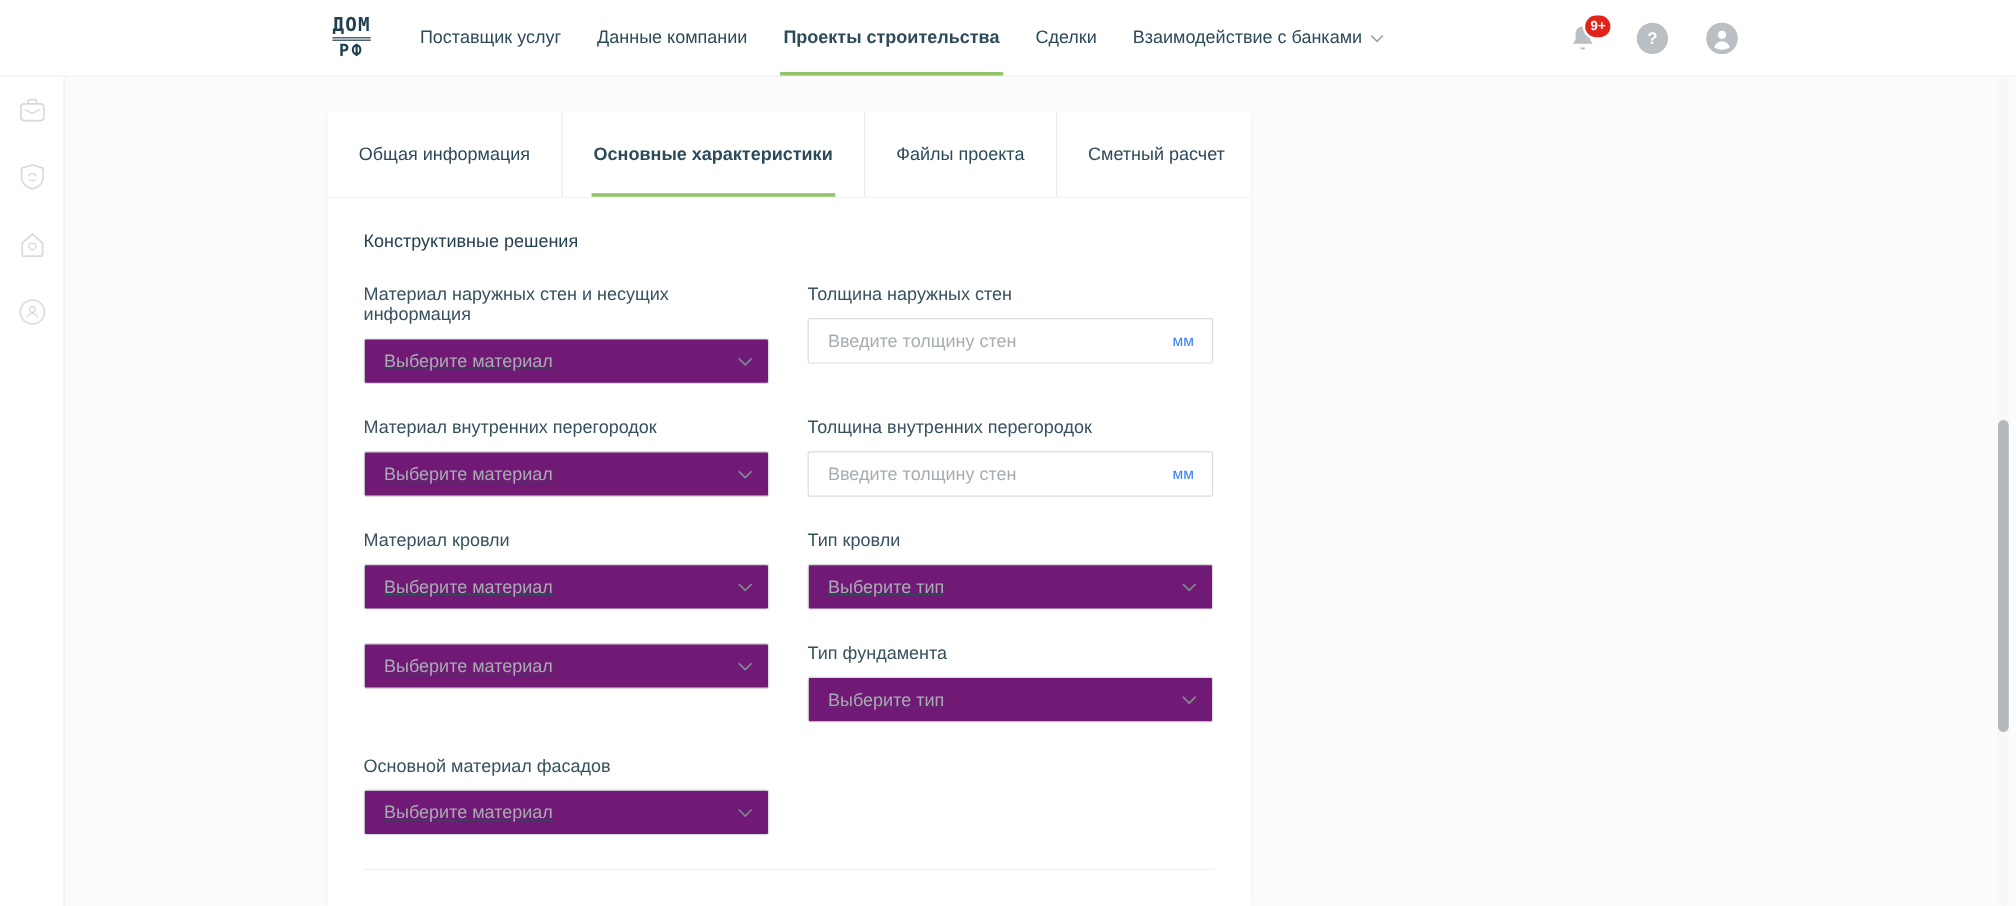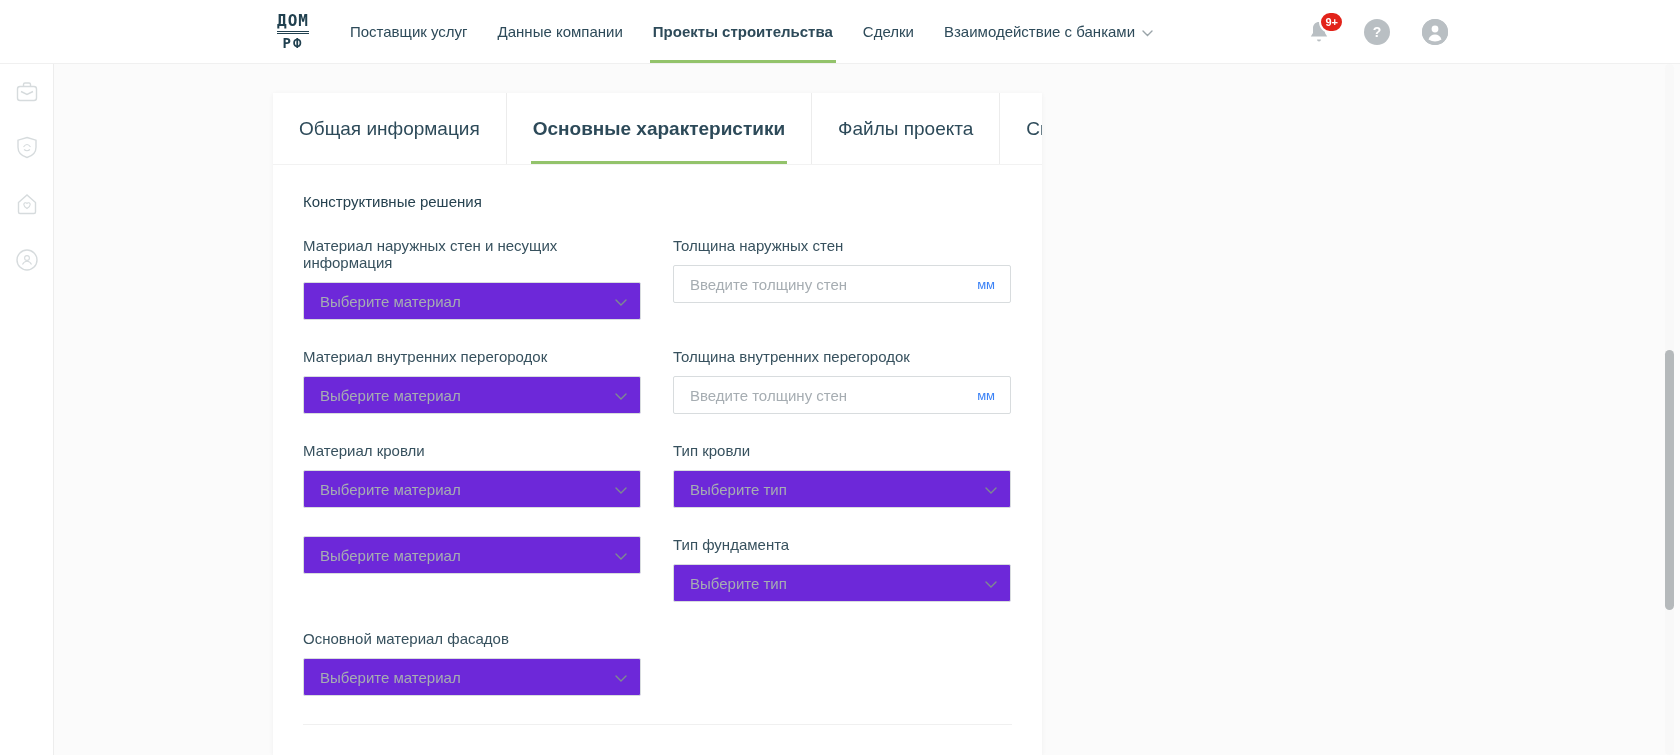--- a/index.html
+++ b/index.html
@@ -66,39 +66,39 @@
   .rail-item { width:28px; height:28px; cursor:pointer; display:flex; align-items:center; justify-content:center; }
 
   
   .card {
     position:absolute; left:273px; top:93px; width:769px; height:662px;
     background:#ffffff; box-shadow:0 1px 5px rgba(0,0,0,0.05);
     overflow:hidden;
   }
   .tabs { display:flex; height:72px; border-bottom:1px solid #f2f2f2; }
   .tab {
-    display:flex; align-items:center; padding:0 26px; font-size:19px;
+    display:flex; align-items:center; padding:0 26px; font-size:15px;
     color:#2d4a59; cursor:pointer; position:relative; white-space:nowrap;
   }
   .tab + .tab { border-left:1px solid #ececec; }
   .tab.active { font-weight:bold; }
   .tab.active::after {
     content:""; position:absolute; left:24px; right:24px; bottom:0;
     height:3px; background:#93c36b;
   }
 
   .content { padding:28px 30px 0 30px; }
   .section-title { font-size:15px; font-weight:normal; color:#25414f; margin-bottom:27px; }
 
   .form-row { display:grid; grid-template-columns:338px 338px; column-gap:32px; margin-bottom:28px; }
   .field-label { font-size:15px; color:#37515e; margin-bottom:11px; }
-  .control { position:relative; height:38px; }
+  .control { position:relative; height:38px;text-decoration:underline; }
   .select-box, .text-box {
     width:100%; height:38px; border:1px solid #d8dcde; border-radius:2px;
-    background:#6d28d9; display:flex; align-items:center;
+    background:#701a75; display:flex; align-items:center;
     padding:0 40px 0 16px; cursor:pointer;
   }
   .placeholder { font-size:15px; color:#a6adb2; white-space:nowrap; overflow:hidden; }
   .chevron { position:absolute; right:14px; top:50%; transform:translateY(-50%); pointer-events:none; }
   .text-input {
     width:100%; height:38px; border:1px solid #d8dcde; border-radius:2px;
     padding:0 44px 0 16px; font-size:15px; color:#2d4a59;
     font-family:"Liberation Sans", sans-serif; outline:none;
   }
   .text-input::placeholder { color:#a6adb2; }

